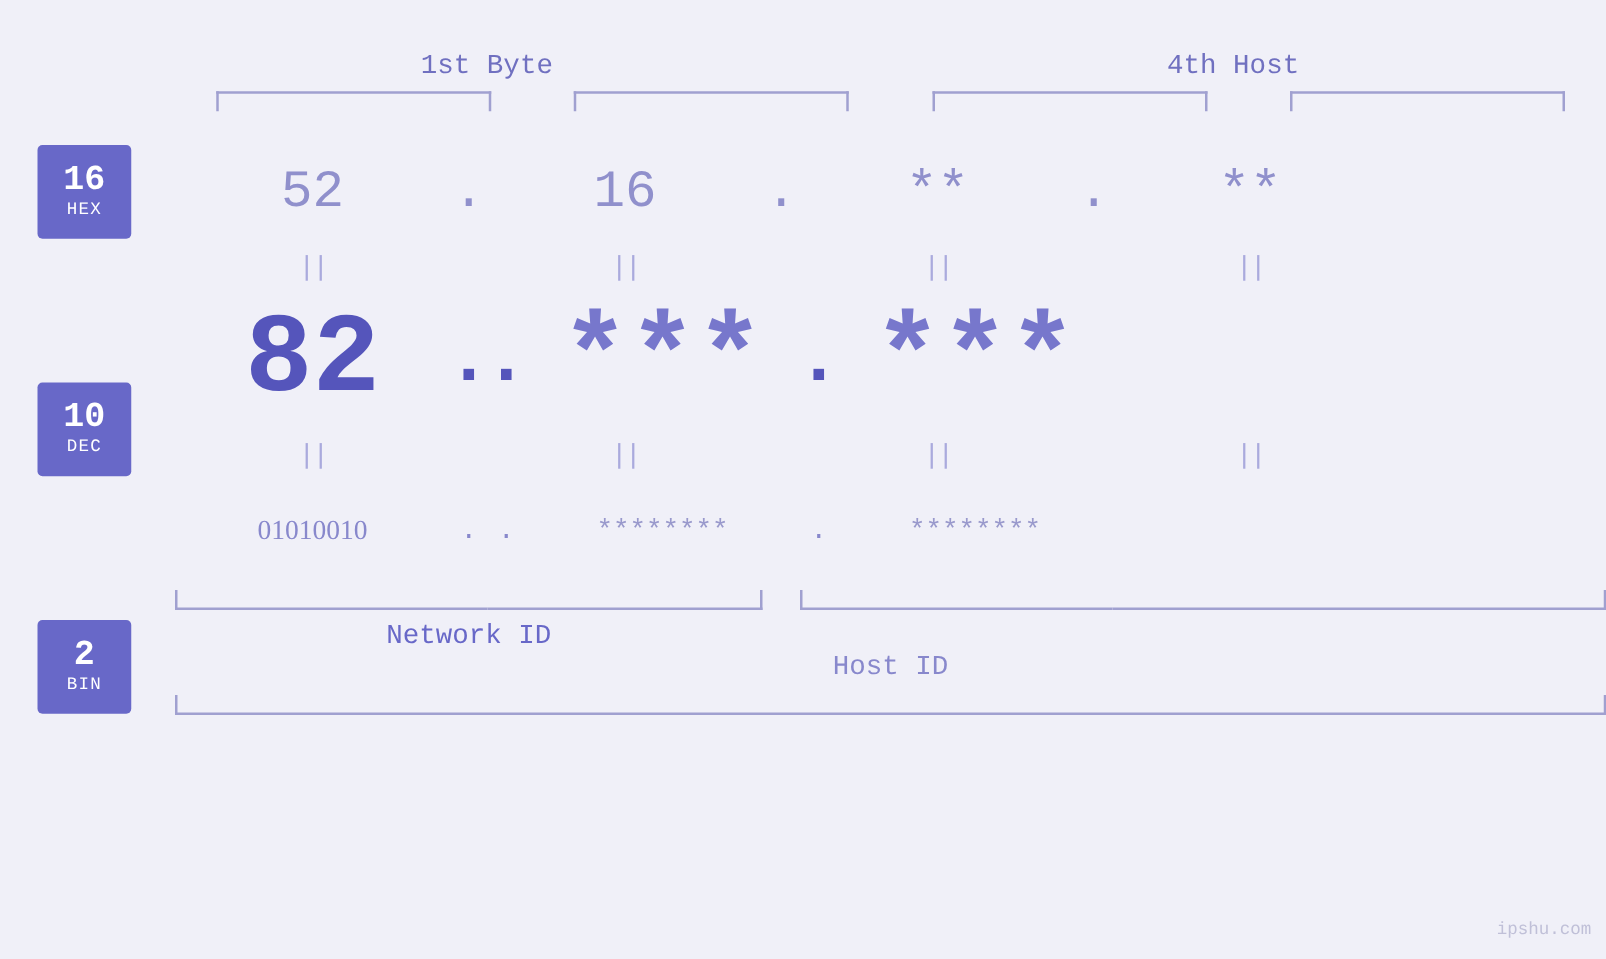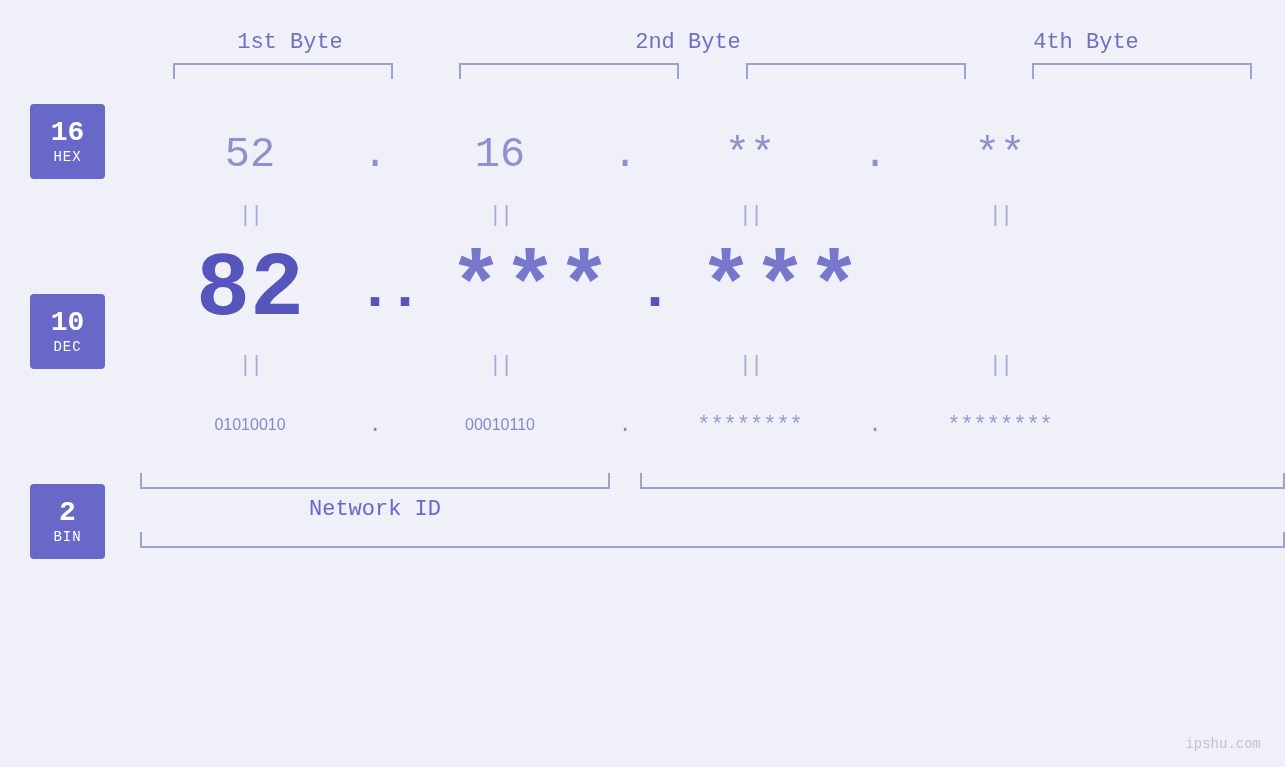--- a/index.html
+++ b/index.html
@@ -20,21 +20,21 @@
       display: flex;
       flex-direction: column;
       align-items: flex-start;
     }
 
     
     .byte-headers {
       display: flex;
       width: 100%;
       padding-left: 91px;
-      margin-top: 30px;
+      margin-top: 40px;
       justify-content: space-around;
     }
 
     .byte-header {
       color: #7070c0;
       font-size: 22px;
       font-family: 'Courier New', Courier, monospace;
       text-align: center;
       width: 220px;
     }
@@ -128,23 +128,23 @@
     
     .dec-val {
       font-size: 90px;
       font-weight: bold;
       color: #5555bb;
       font-family: 'Courier New', Courier, monospace;
     }
 
     
     .bin-val {
-      font-size: 16px;
+      font-size: 22px;
       color: #8888cc;
-      font-family: Liberation Sans, sans-serif;
+      font-family: Liberation Serif, serif;
       letter-spacing: 0px;
     }
 
     
     .masked-hex { font-size: 42px; color: #9090cc; }
     .masked-dec { font-size: 90px; font-weight: bold; color: #7777cc; }
     .masked-bin { font-size: 22px; color: #9999cc; }
 
     .eq-cell {
       width: 220px;
@@ -156,21 +156,21 @@
     }
 
     .eq-sep {
       width: 30px;
     }
 
     
     .watermark {
       position: absolute;
       bottom: 15px;
-      right: 24px;
+      right: 12px;
       color: #c0c0d8;
       font-size: 14px;
       font-family: 'Courier New', Courier, monospace;
     }
 
     
     .rows-wrapper {
       flex: 1;
       display: flex;
       flex-direction: column;
@@ -185,22 +185,21 @@
       height: 45px;
     }
   </style>
 </head>
 <body>
 
 <div class="container">
 
   <div class="byte-headers">
     <div class="byte-header">1st Byte</div>
-    <div class="byte-header">2nd Byte</div>
-    <div class="byte-header">4th Byte</div>
+    <div class="byte-header">4th Host</div>
   </div>
 
   <div class="top-brackets">
     <div class="bracket-top"></div>
     <div class="bracket-top"></div>
     <div class="bracket-top"></div>
     <div class="bracket-top"></div>
   </div>
 
   <div class="main-area">
@@ -278,23 +277,20 @@
         <div class="eq-cell">||</div>
         <div class="eq-sep"></div>
         <div class="eq-cell">||</div>
       </div>
 
       <div class="flex-row" style="height:80px;">
         <div class="cell">
           <span class="bin-val">01010010</span>
         </div>
         <div class="sep" style="font-size:22px; color:#8888cc;">.</div>
-        <div class="cell">
-          <span class="bin-val">00010110</span>
-        </div>
         <div class="sep" style="font-size:22px; color:#8888cc;">.</div>
         <div class="cell">
           <span class="masked-bin">********</span>
         </div>
         <div class="sep" style="font-size:22px; color:#8888cc;">.</div>
         <div class="cell">
           <span class="masked-bin">********</span>
         </div>
       </div>
 
@@ -306,20 +302,21 @@
 
         <div style="width:30px;"></div>
 
         <div style="width:220px; height:16px; border-bottom:2px solid #a0a0d0; border-left:2px solid #a0a0d0;"></div>
         <div style="width:30px; height:16px; border-bottom:2px solid #a0a0d0;"></div>
         <div style="flex:1; min-width:220px; height:16px; border-bottom:2px solid #a0a0d0; border-right:2px solid #a0a0d0;"></div>
       </div>
 
       <div style="display:flex; width:100%; margin-top:8px;flex-direction:column;">
         <div style="width:470px; text-align:center; color:#6868c8; font-size:22px; font-family:'Courier New',Courier,monospace;">Network ID</div>
+        <div style="flex:1; text-align:center; color:#8888cc; font-size:22px; font-family:'Courier New',Courier,monospace;">Host ID</div>
       </div>
 
       <div style="display:flex; width:100%; margin-top:10px;">
         <div style="flex:1; height:16px; border-bottom:2px solid #a0a0d0; border-left:2px solid #a0a0d0; border-right:2px solid #a0a0d0;"></div>
       </div>
 
 
     </div>
 
   </div>

